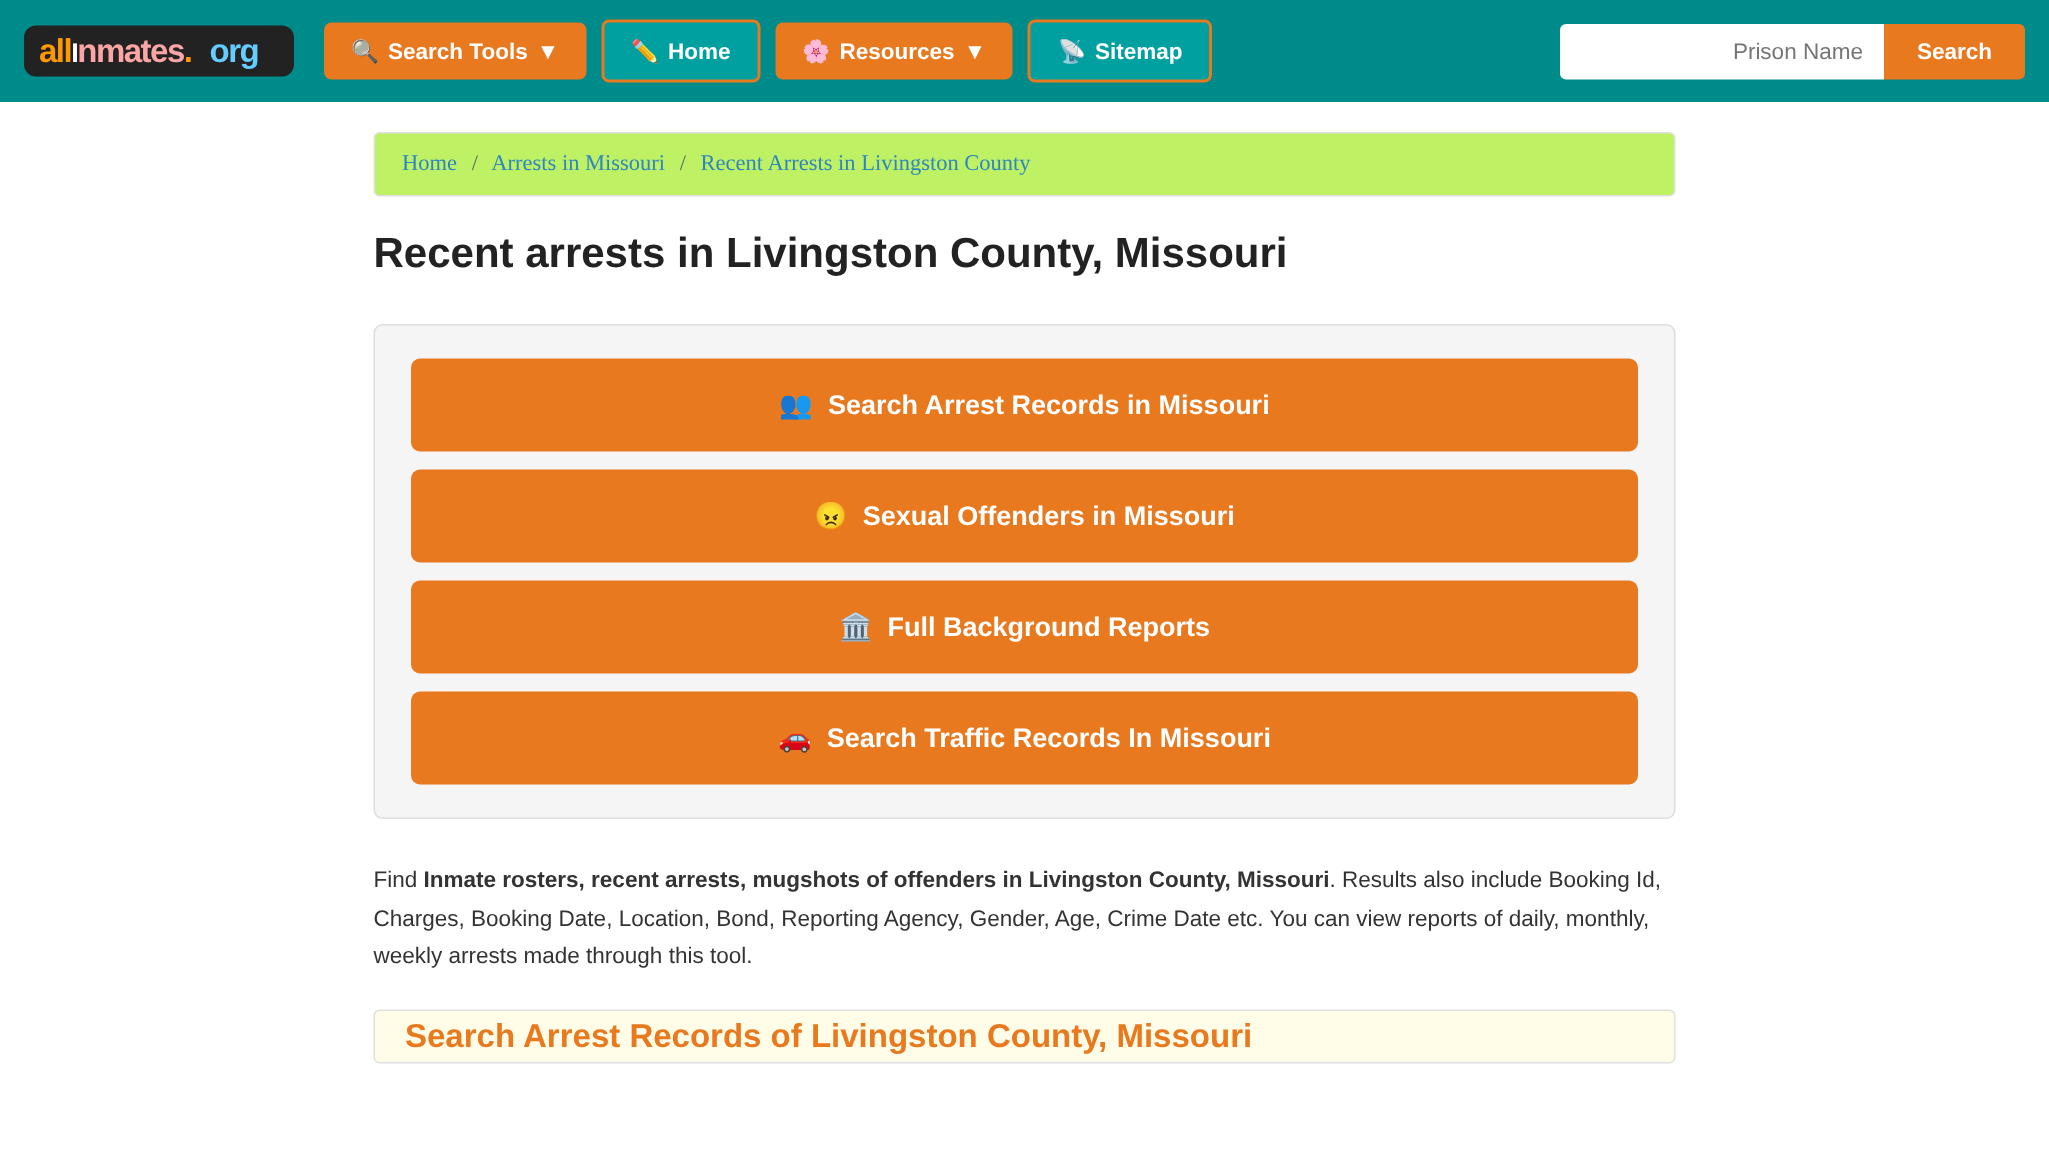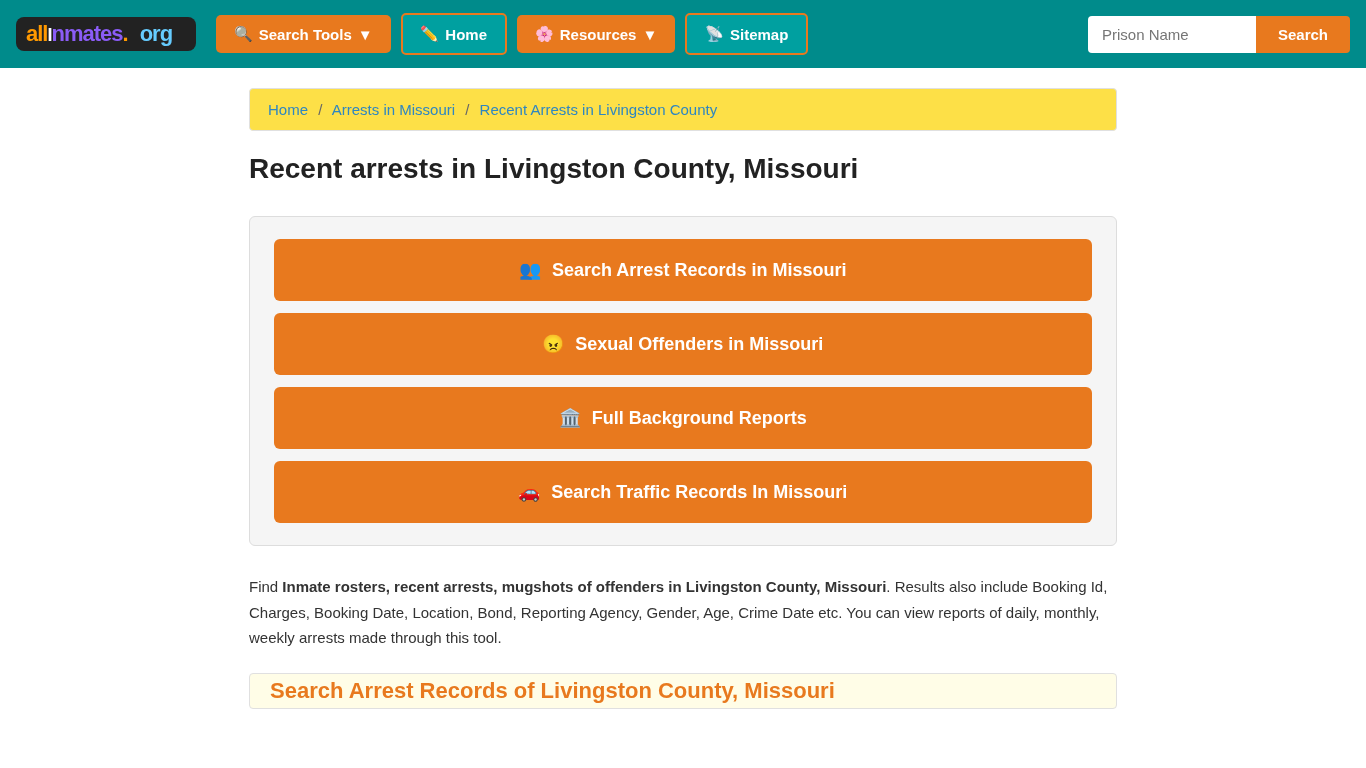--- a/index.html
+++ b/index.html
@@ -60,23 +60,24 @@
     .search-box {
       display: flex;
       align-items: center;
       gap: 0;
     }
     .search-input {
       padding: 10px 14px;
       font-size: 15px;
       border: none;
       border-radius: 4px 0 0 4px;
-      width: 168px;
+      width: 216px;
       outline: none;
       color: #999;
+      text-align: right;
     }
     .search-button {
       background: #e8791e;
       color: #fff;
       border: none;
       border-radius: 0 4px 4px 0;
       padding: 10px 22px;
       font-size: 15px;
       font-weight: bold;
       cursor: pointer;
@@ -85,26 +86,27 @@
 
     
     .main-content {
       max-width: 900px;
       margin: 0 auto;
       padding: 20px 16px;
     }
 
     
     .breadcrumb {
-      background: #fde047;
+      background: #bef264;
       border: 1px solid #e0e0e0;
       padding: 12px 18px;
       border-radius: 4px;
       margin-bottom: 22px;
       font-size: 15px;
+      font-family: Liberation Serif, serif;
     }
     .breadcrumb a {
       color: #2e86c1;
       text-decoration: none;
     }
     .breadcrumb .sep { color: #666; margin: 0 6px; }
     .breadcrumb .current { color: #2e86c1; }
 
     
     .page-title {
@@ -164,21 +166,21 @@
       font-size: 22px;
       font-weight: bold;
     }
   </style>
 </head>
 <body>
 
 <nav class="navbar">
   <div class="logo">
     <span class="logo-text">
-      <span style="color:#f90;">all</span><span style="color:#fff;font-size:18px;">I</span><span style="color:#8b5cf6;">nmates</span><span style="color:#f90;">.</span><span style="color:#6cf;margin-left:12px;">org</span>
+      <span style="color:#f90;">all</span><span style="color:#fff;font-size:18px;">I</span><span style="color:#fca5a5;">nmates</span><span style="color:#f90;">.</span><span style="color:#6cf;margin-left:12px;">org</span>
     </span>
   </div>
 
   <button class="nav-btn">
     <span>🔍</span>
     <span>Search Tools</span>
     <span>▼</span>
   </button>
 
   <button class="nav-btn-teal">

